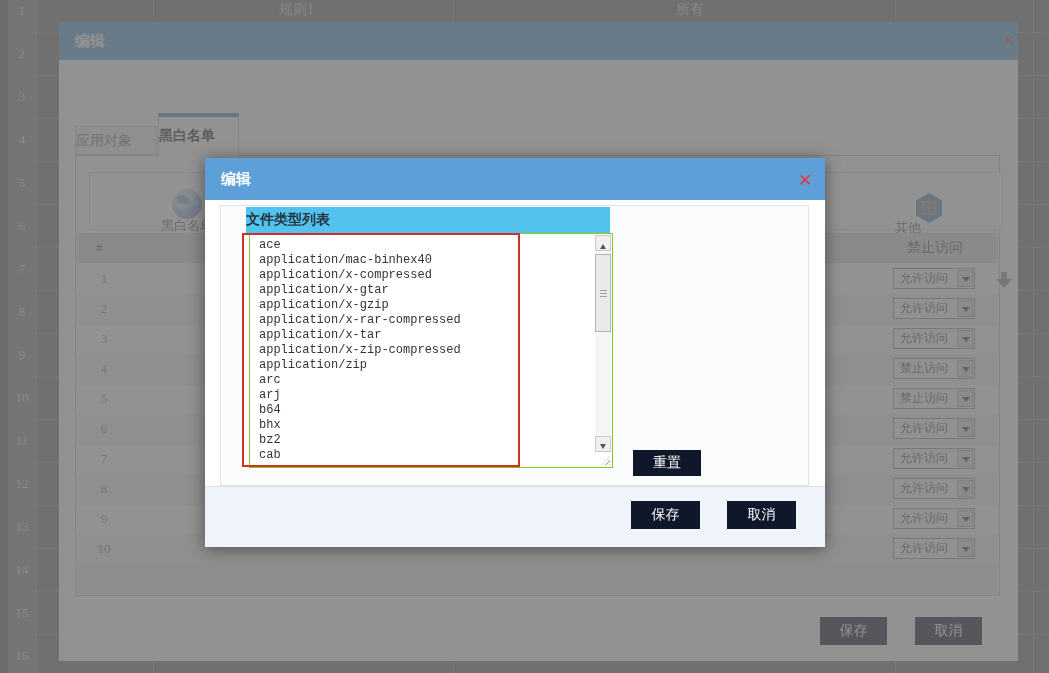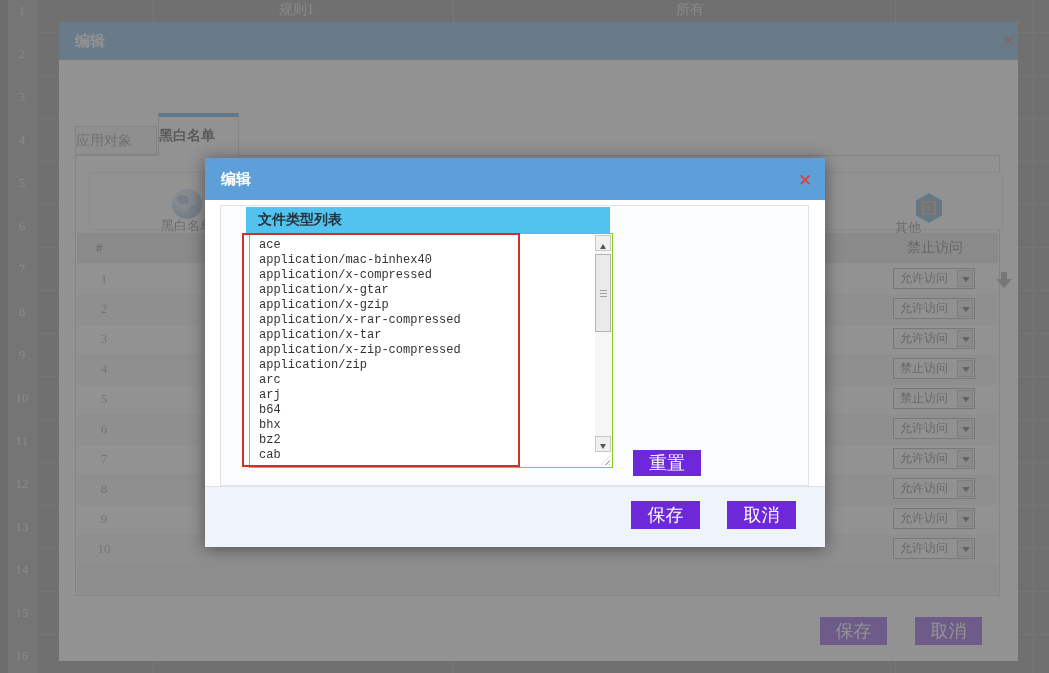--- a/index.html
+++ b/index.html
@@ -56,35 +56,35 @@
   .td-n{position:absolute;left:18px;top:0;width:18px;line-height:30px;text-align:center;font-size:13px;color:#888;}
   .td-cat{position:absolute;left:330px;width:190px;top:0;line-height:30px;text-align:center;font-size:14px;color:#777;}
   .dd{position:absolute;left:816px;top:4px;width:80px;height:19px;border:1px solid #999;background:#fafafa;}
   .dd-txt{position:absolute;left:6px;top:0;line-height:19px;font-size:12px;color:#555;}
   .dd-btn{position:absolute;right:1px;top:1px;width:16px;height:17px;background:#e2e2e2;border:1px solid #b4b4b4;box-sizing:border-box;}
   .dd-btn::after{content:"";position:absolute;left:4px;top:6px;border:4px solid transparent;border-top:5px solid #444;}
   .move-icon{position:absolute;left:920px;top:115px;width:16px;height:18px;}
   .move-icon::before{content:"";position:absolute;left:5px;top:1px;width:6px;height:8px;background:#969696;}
   .move-icon::after{content:"";position:absolute;left:0;top:8px;border:8px solid transparent;border-top:9px solid #969696;}
   .hstrip{position:absolute;left:1px;top:409px;width:921px;height:29px;background:#e9e9e9;}
-  .btn-blue{position:absolute;background:#6d28d9;color:#fff;text-align:center;font-size:18px;cursor:pointer;}
+  .btn-blue{position:absolute;background:#0f172a;color:#fff;text-align:center;font-size:14px;cursor:pointer;}
   .m1-save{left:761px;top:595px;width:67px;height:28px;line-height:28px;}
   .m1-cancel{left:856px;top:595px;width:67px;height:28px;line-height:28px;}
   
   .overlay2{position:absolute;inset:0;background:rgba(110,110,110,0.75);z-index:30;}
   
   .modal2{position:absolute;left:205px;top:158px;width:620px;height:389px;background:#fff;z-index:40;
     box-shadow:0 2px 16px rgba(0,0,0,.45);}
   .m2-header{position:absolute;left:0;top:0;right:0;height:42px;background:#5da0d9;}
   .m2-title{position:absolute;left:16px;top:0;line-height:42px;color:#fff;font-size:15px;font-weight:bold;}
   .m2-close{position:absolute;left:590px;top:12px;width:20px;height:20px;line-height:20px;text-align:center;
     color:#e8392e;font-size:17px;font-weight:bold;cursor:pointer;font-family:"DejaVu Sans",sans-serif;}
   .groupbox{position:absolute;left:15px;top:47px;width:587px;height:279px;border:1px solid #dfe3e6;background:#fbfcfd;}
   .list-bar{position:absolute;left:41px;top:49px;width:364px;height:26px;background:#52c2ef;
-    font-size:14px;font-weight:bold;color:#25333d;line-height:26px;padding-left:12px;box-sizing:border-box;}
+    font-size:14px;font-weight:bold;color:#25333d;line-height:26px;box-sizing:border-box;}
   .textbox{position:absolute;left:44px;top:75px;width:364px;height:235px;background:#fff;border:1px solid #84cc16;box-sizing:border-box;}
   .textbox pre{position:absolute;left:0;top:0;right:17px;bottom:0;margin:0;padding:4px 0 0 9px;overflow:hidden;
     font-family:"Liberation Mono","DejaVu Sans Mono",monospace;font-size:12px;line-height:15px;color:#333;}
   .sbar{position:absolute;right:1px;top:1px;width:16px;height:217px;background:#f6f6f6;}
   .sbtn{position:absolute;left:0;width:16px;height:16px;background:#f0f0f0;border:1px solid #c8c8c8;box-sizing:border-box;}
   .sbtn.up{top:0;} .sbtn.down{top:201px;}
   .sbtn.up::after{content:"";position:absolute;left:4px;top:5px;border:3px solid transparent;border-bottom:5px solid #555;}
   .sbtn.down::after{content:"";position:absolute;left:4px;top:7px;border:3px solid transparent;border-top:5px solid #555;}
   .sthumb{position:absolute;left:0;top:19px;width:16px;height:78px;background:#eaeaea;border:1px solid #b4b4b4;box-sizing:border-box;}
   .sthumb::after{content:"";position:absolute;left:4px;top:35px;width:7px;height:1px;background:#a0a0a0;

